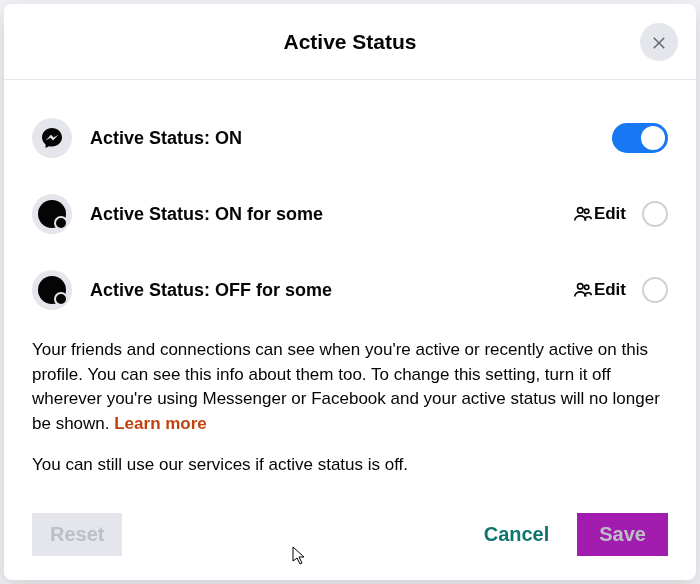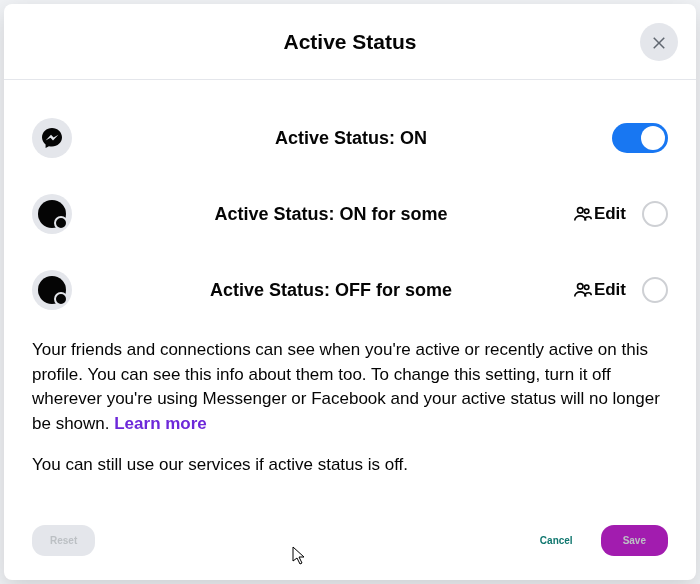--- a/index.html
+++ b/index.html
@@ -92,21 +92,20 @@
       height: 10px;
       border-radius: 50%;
       background: #050505;
       border: 2px solid #e4e6eb;
     }
     .row-label {
       font-size: 18px;
       font-weight: 600;
       color: #050505;
       flex: 1;
-      text-align: center;
     }
     .row-right {
       display: flex;
       align-items: center;
       gap: 16px;
     }
     .edit-link {
       display: flex;
       align-items: center;
       gap: 0;
@@ -149,32 +148,32 @@
       line-height: 1.45;
       padding-top: 10px;
     }
     .body-text-2 {
       font-size: 17px;
       color: #050505;
       padding-top: 18px;
     }
     .learn-more {
       font-weight: 600;
-      color: #6d28d9;
+      color: #c2410c;
       cursor: pointer;
     }
     .modal-footer {
       display: flex;
       align-items: center;
       padding: 16px 28px 24px 28px;
     }
     .btn {
       padding: 10px 18px;
-      border-radius: 13px;
-      font-size: 10px;
+      border-radius: 0;
+      font-size: 20px;
       font-weight: 600;
       cursor: pointer;
       border: none;
     }
     .btn-reset {
       background: #e4e6eb;
       color: #bcc0c4;
       cursor: not-allowed;
     }
     .spacer { flex: 1; }

